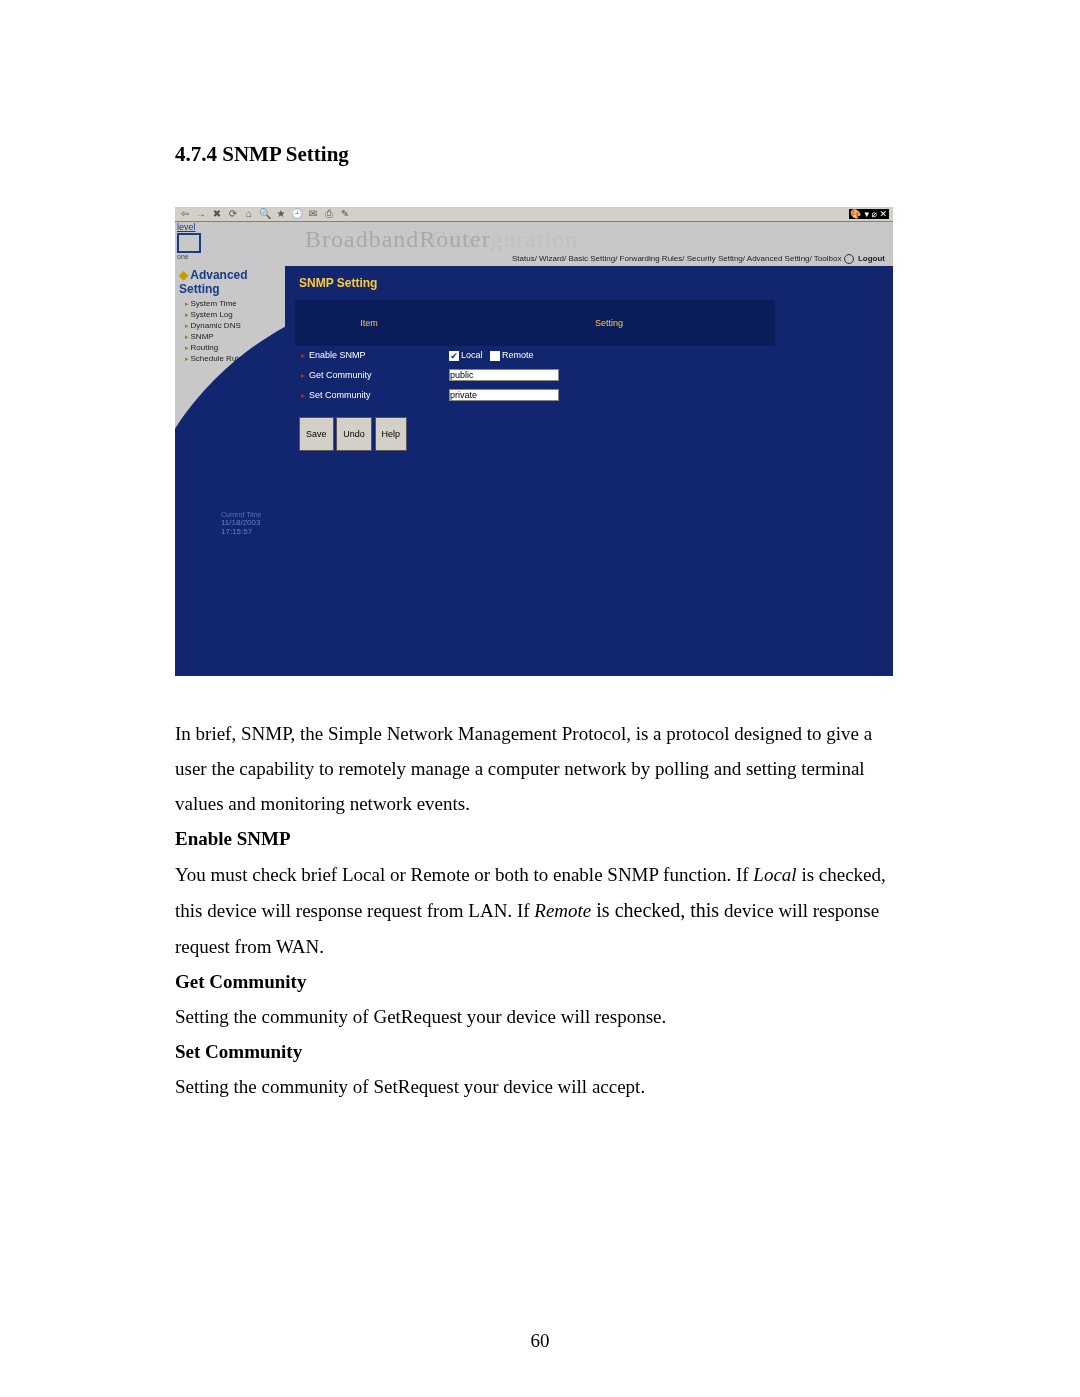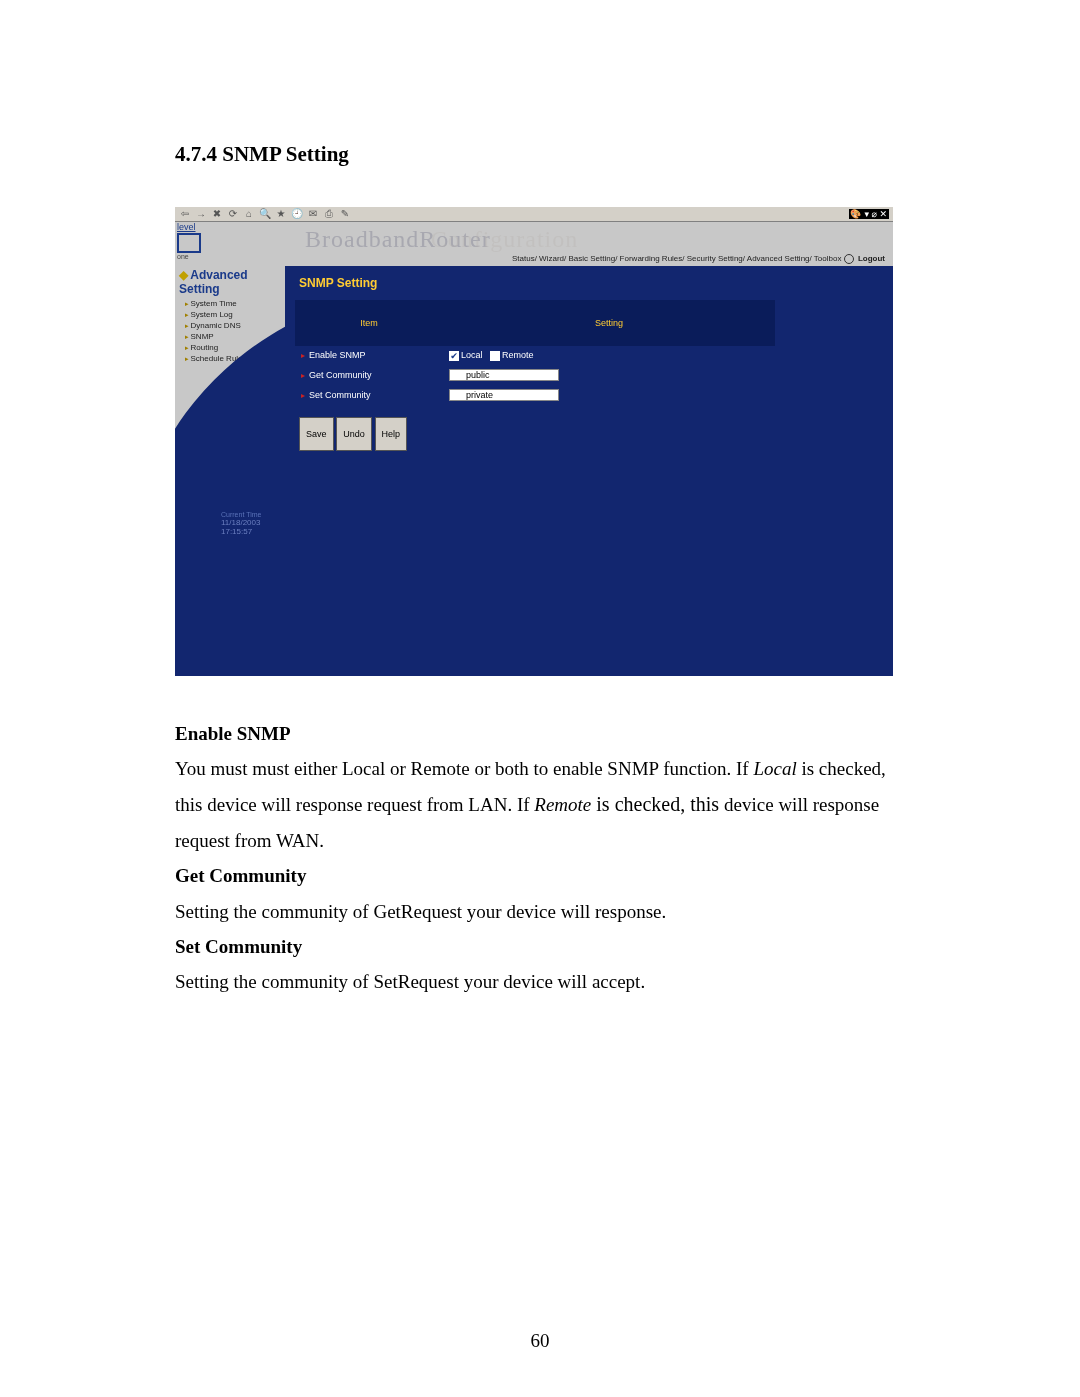--- a/index.html
+++ b/index.html
@@ -206,21 +206,21 @@
     font-size: 9px;
     line-height: 10px;
     text-align: center;
     vertical-align: middle;
     margin-right: 2px;
   }
   input.comm {
     width: 110px;
     height: 12px;
     font-size: 9px;
-    padding: 0 16px;
+    padding: 0 0;
     border: 1px solid #888;
     background: #fff;
     color: #000;
     box-sizing: border-box;
   }
   .btn-row {
     margin-top: 12px;
     margin-left: 4px;
   }
   .btn {
@@ -350,24 +350,25 @@
         <div class="btn-row">
           <button class="btn">Save</button>
           <button class="btn">Undo</button>
           <button class="btn">Help</button>
         </div>
       </div>
     </div>
   </div>
 
   <div class="body-text">
+    <p>In brief, SNMP, the Simple Network Management Protocol, is a protocol designed to give a user the capability to remotely manage a computer network by polling and setting terminal values and monitoring network events.</p>
 
     <p class="subhead">Enable SNMP</p>
     <p>
-      <span>You must must either Local or Remote or both to enable SNMP function. If </span><span class="italic">Local</span><span> is checked, this device will response request from LAN. If </span><span class="italic">Remote</span><span style="font-size:20px"> is checked, this </span><span>device will response request from WAN.</span>
+      <span>You must check brief Local or Remote or both to enable SNMP function. If </span><span class="italic">Local</span><span> is checked, this device will response request from LAN. If </span><span class="italic">Remote</span><span style="font-size:20px"> is checked, this </span><span>device will response request from WAN.</span>
     </p>
 
     <p class="subhead">Get Community</p>
     <p>Setting the community of GetRequest your device will response.</p>
 
     <p class="subhead">Set Community</p>
     <p>Setting the community of SetRequest your device will accept.</p>
   </div>
 
 

